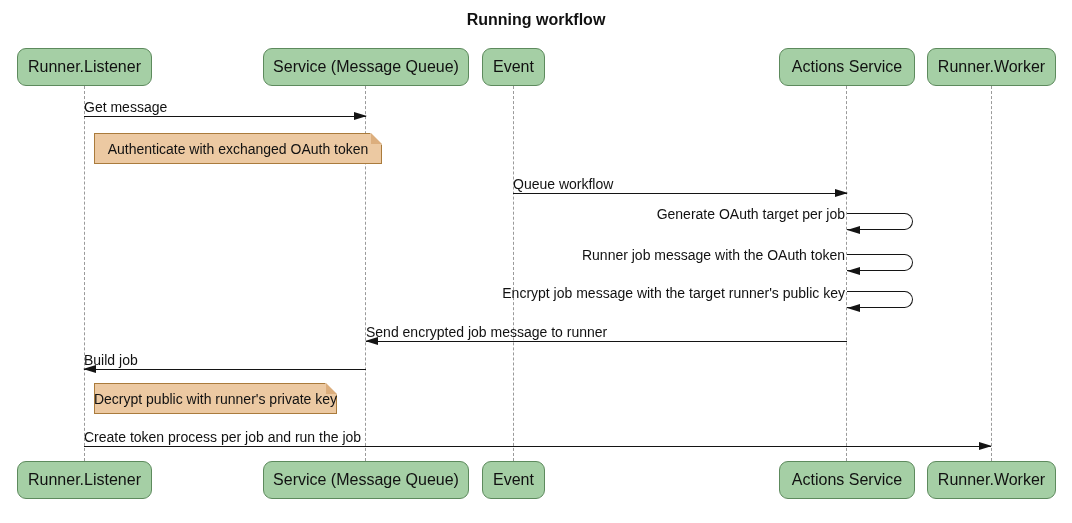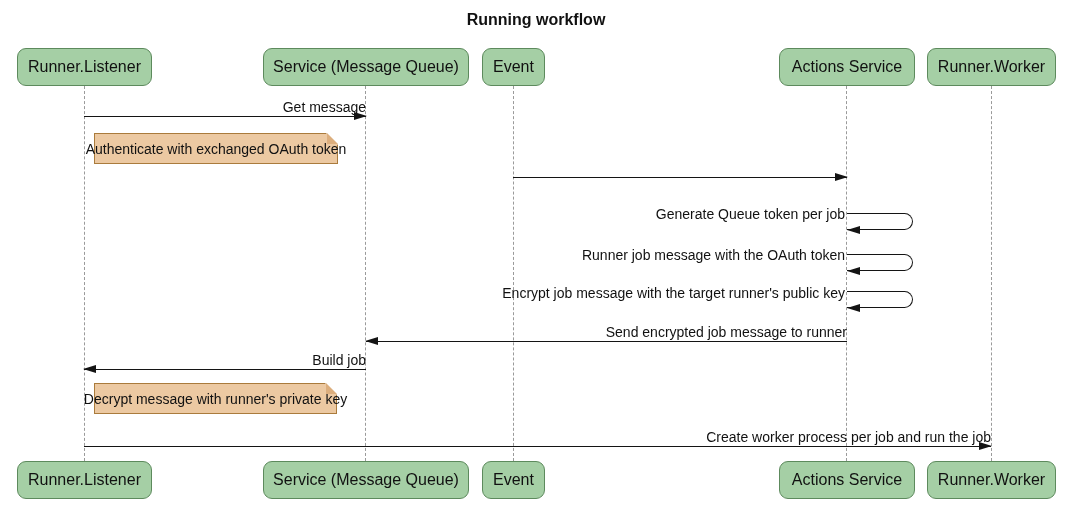--- a/index.html
+++ b/index.html
@@ -25,21 +25,21 @@
   }
   .actor{
     position:absolute; height:38px;
     background:var(--actor-fill); border:1px solid var(--actor-border);
     border-radius:9px; font-size:16px;
     display:flex; align-items:center; justify-content:center;
     white-space:nowrap;
   }
   .msg{position:absolute;}
   .msg-label{
-    height:14px; line-height:14px; font-size:14px; text-align:right;
+    height:14px; line-height:14px; font-size:14px; text-align:left;
     white-space:nowrap; margin-bottom:2px;
   }
   .msg-line{height:0; border-top:1.5px solid var(--line); position:relative;}
   .ah{position:absolute; width:0; height:0;}
   .ah-r{right:-1px; top:-5px; border-left:13px solid var(--line);
         border-top:4.5px solid transparent; border-bottom:4.5px solid transparent;}
   .ah-l{left:-1px; top:-5px; border-right:13px solid var(--line);
         border-top:4.5px solid transparent; border-bottom:4.5px solid transparent;}
   .self-label{
     position:absolute; right:227px; height:14px; line-height:14px;
@@ -87,29 +87,30 @@
   <div class="actor" style="left:779px;top:48px;width:136px">Actions Service</div>
   <div class="actor" style="left:927px;top:48px;width:129px">Runner.Worker</div>
 
   <div class="msg" style="left:84px;top:100px;width:282px">
     <div class="msg-label">Get message</div>
     <div class="msg-line">
       <span class="ah ah-r"></span>
     </div>
   </div>
 
-  <div class="note" style="left:94px;top:133px;width:244px">Authenticate with exchanged OAuth token</div>
+  <div class="note" style="left:94px;top:133px;width:288px">Authenticate with exchanged OAuth token</div>
 
   <div class="msg" style="left:513px;top:177px;width:334px">
+    <div class="msg-label">Queue workflow</div>
     <div class="msg-line">
       <span class="ah ah-r"></span>
     </div>
   </div>
 
-  <div class="self-label" style="top:207px">Generate Queue token per job</div>
+  <div class="self-label" style="top:207px">Generate OAuth target per job</div>
   <div class="loop" style="top:213px"></div>
   <span class="loop-ah" style="top:225.5px"></span>
 
   <div class="self-label" style="top:248px">Runner job message with the OAuth token</div>
   <div class="loop" style="top:254px"></div>
   <span class="loop-ah" style="top:266.5px"></span>
 
   <div class="self-label" style="top:286px">Encrypt job message with the target runner's public key</div>
   <div class="loop" style="top:291px"></div>
   <span class="loop-ah" style="top:303.5px"></span>
@@ -121,24 +122,24 @@
     </div>
   </div>
 
   <div class="msg" style="left:84px;top:353px;width:282px">
     <div class="msg-label">Build job</div>
     <div class="msg-line">
       <span class="ah ah-l"></span>
     </div>
   </div>
 
-  <div class="note" style="left:94px;top:383px;width:243px">Decrypt message with runner's private key</div>
+  <div class="note" style="left:94px;top:383px;width:243px">Decrypt public with runner's private key</div>
 
   <div class="msg" style="left:84px;top:430px;width:907px">
-    <div class="msg-label">Create worker process per job and run the job</div>
+    <div class="msg-label">Create token process per job and run the job</div>
     <div class="msg-line">
       <span class="ah ah-r"></span>
     </div>
   </div>
 
   <div class="actor" style="left:17px;top:461px;width:135px">Runner.Listener</div>
   <div class="actor" style="left:263px;top:461px;width:206px">Service (Message Queue)</div>
   <div class="actor" style="left:482px;top:461px;width:63px">Event</div>
   <div class="actor" style="left:779px;top:461px;width:136px">Actions Service</div>
   <div class="actor" style="left:927px;top:461px;width:129px">Runner.Worker</div>

